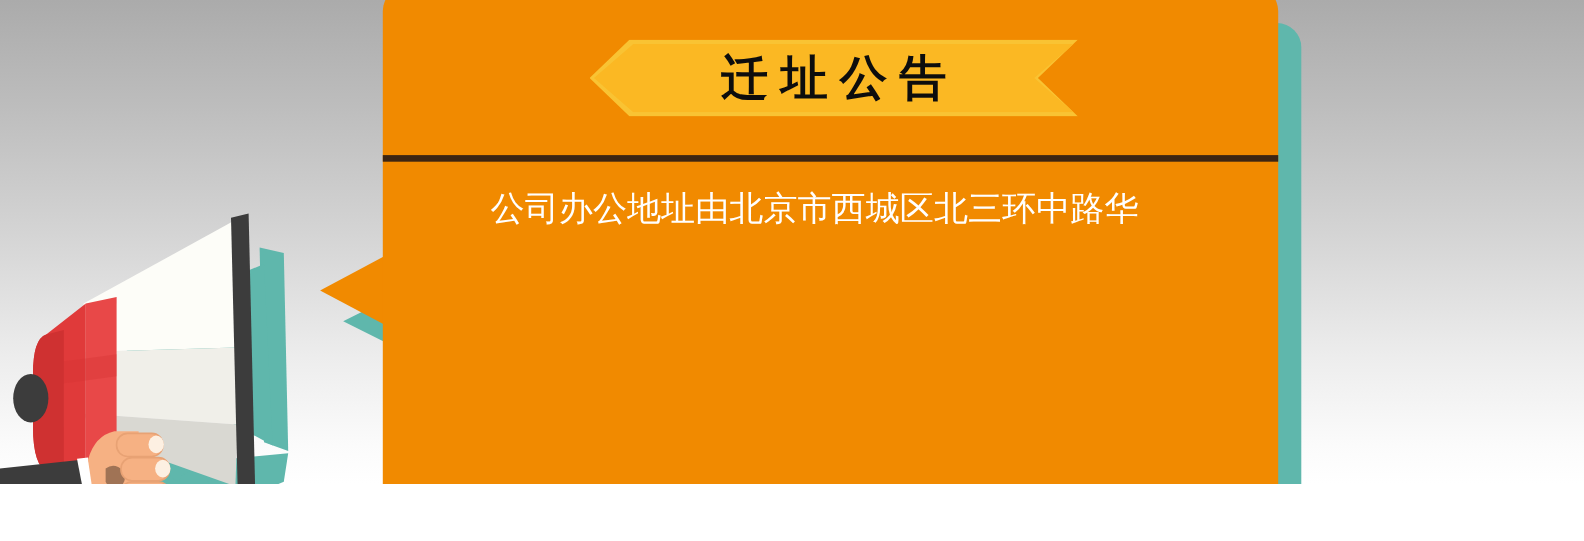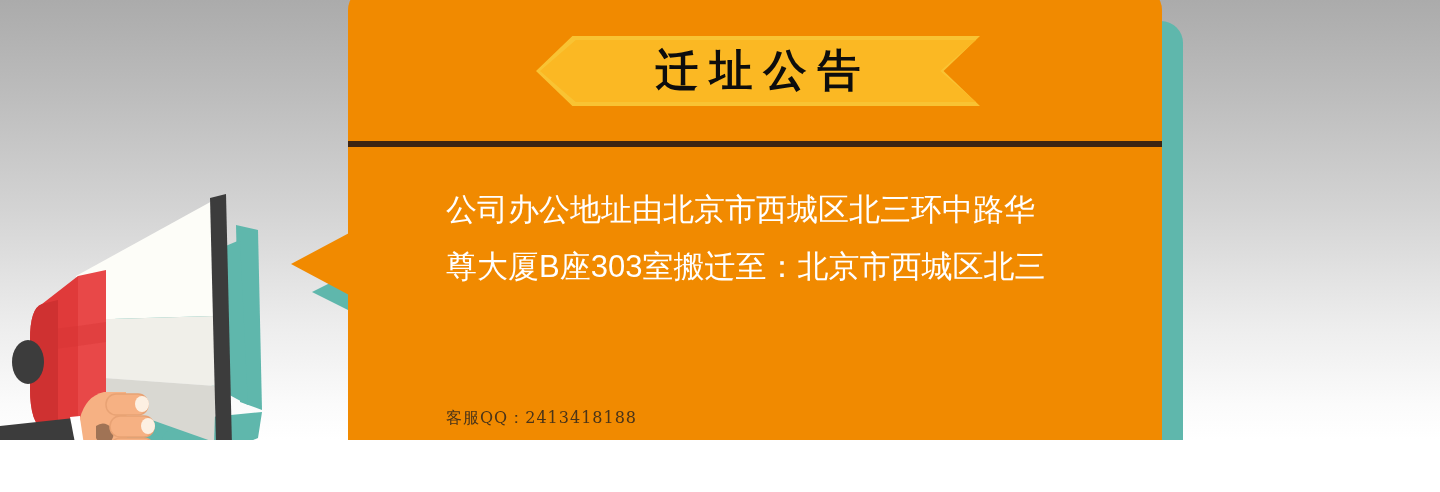--- a/index.html
+++ b/index.html
@@ -102,26 +102,26 @@
     font-weight: bold;
     letter-spacing: 11px;
     text-indent: 11px;
     font-family: "DejaVu Sans", "Liberation Sans", sans-serif;
   }
 
   
   .body-text {
     position: absolute;
     left: 446px;
-    top: 181px;
+    top: 164px;
     width: 660px;
     color: #ffffff;
     font-size: 31px;
     line-height: 57px;
-    font-family: Liberation Sans, sans-serif;
+    font-family: Liberation Mono, monospace;
   }
   .body-text p { margin: 0; }
 
   
   .contacts {
     position: absolute;
     left: 446px;
     top: 408px;
     width: 660px;
     display: flex;
@@ -204,20 +204,18 @@
   <div class="divider"></div>
 
   <div class="ribbon">
     <div class="ribbon-plate"></div>
     <div class="ribbon-inner"></div>
     <div class="ribbon-text">迁址公告</div>
   </div>
 
   <div class="body-text">
     <p>公司办公地址由北京市西城区北三环中路华</p>
-    <p>尊大厦B座303室搬迁至：北京市西城区北三</p>
   </div>
 
   <div class="contacts">
-    <div class="contact contact-qq">客服QQ：2413418188</div>
   </div>
 
 </div>
 
 </body></html>

